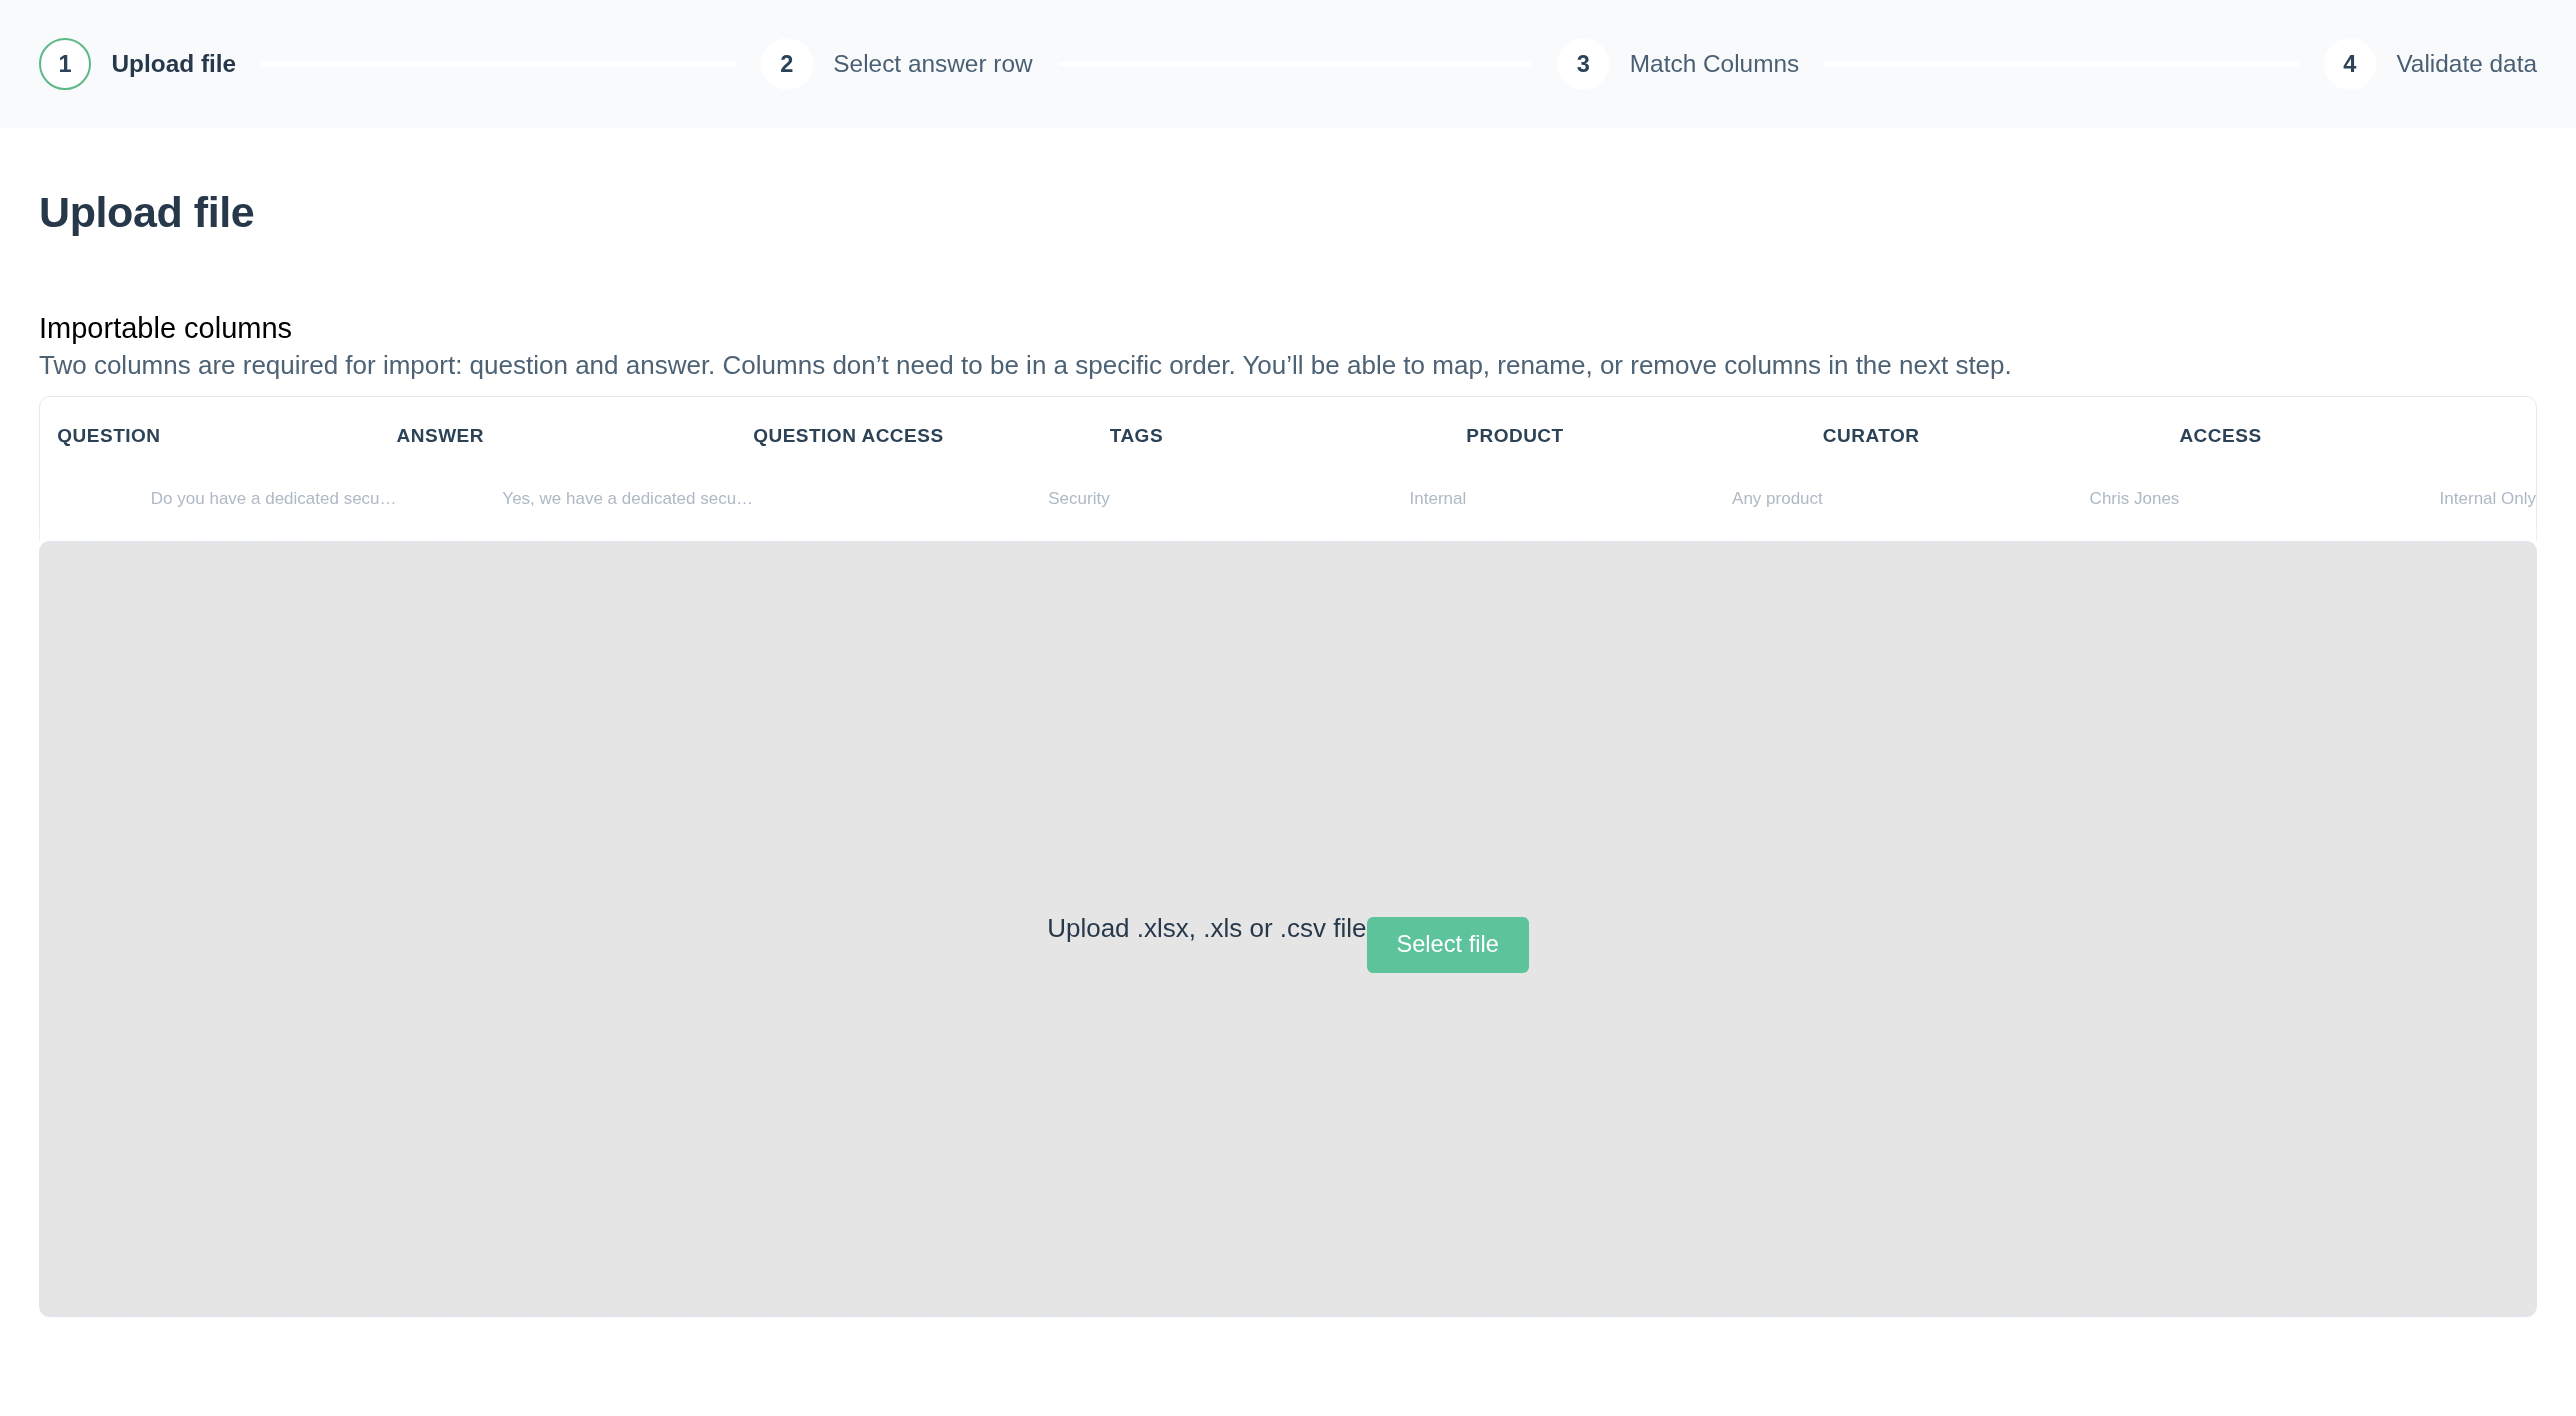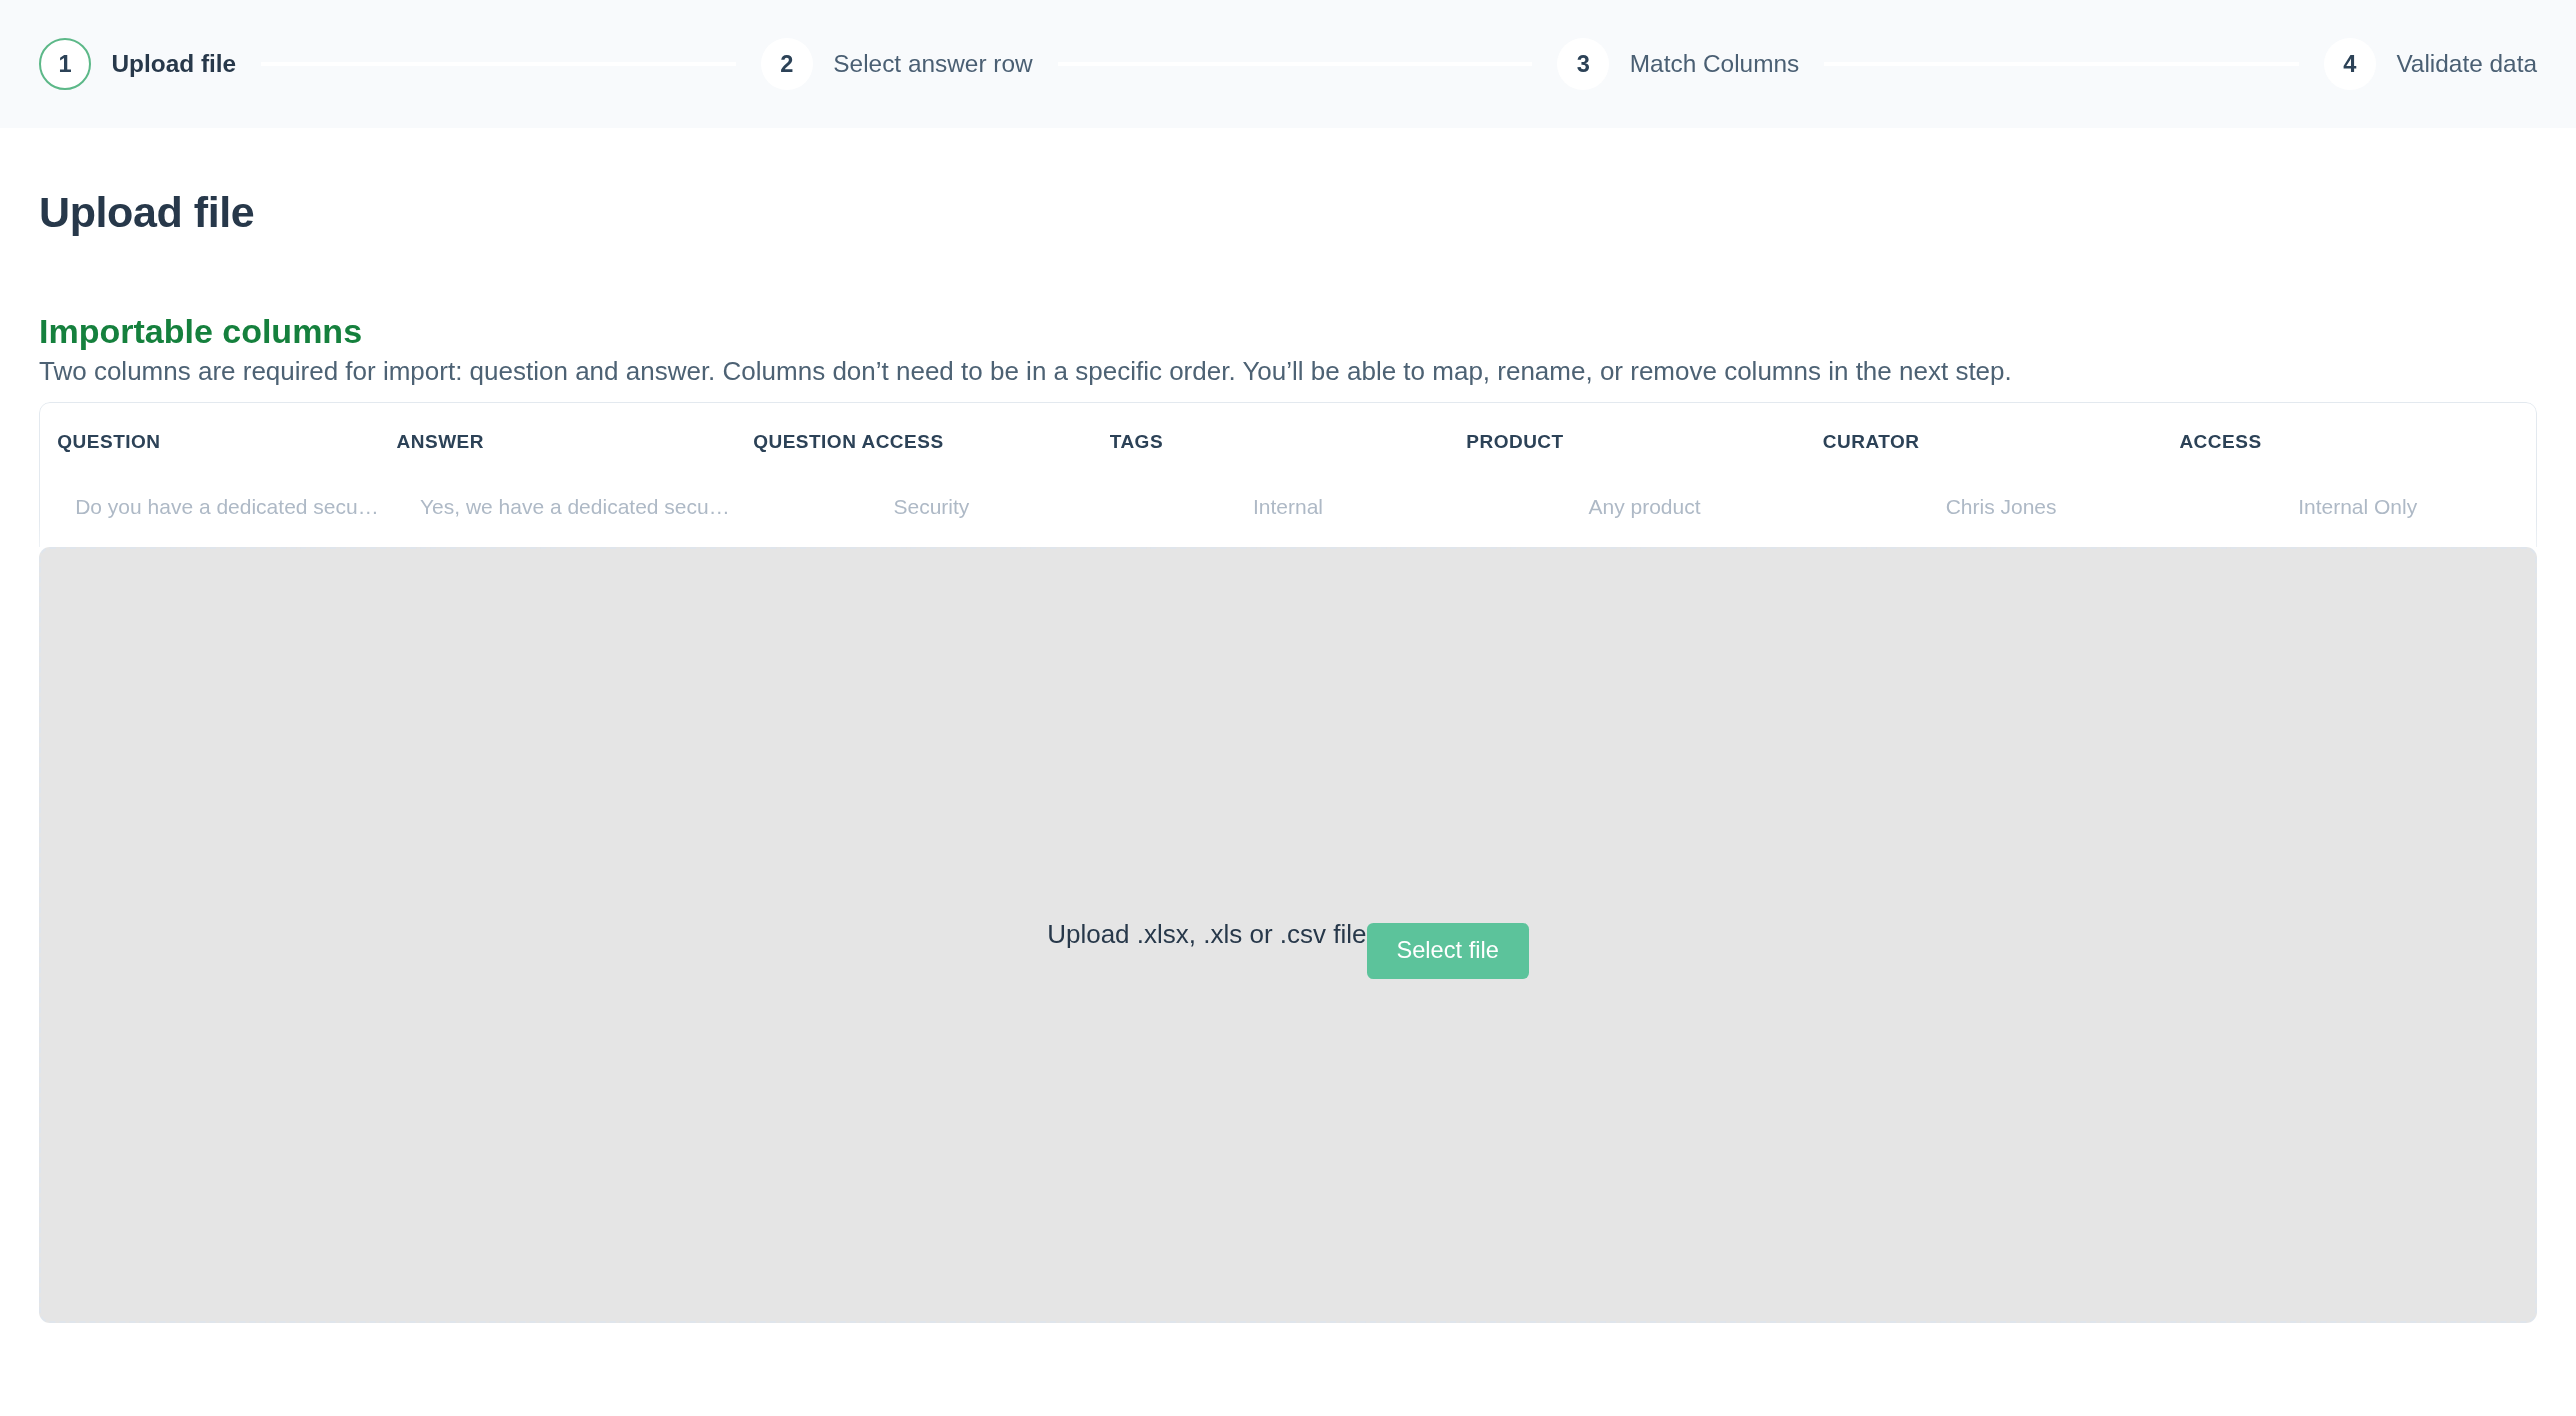--- a/index.html
+++ b/index.html
@@ -74,23 +74,23 @@
 
   .page-title {
     font-size: 43px;
     font-weight: 700;
     color: #27384a;
     letter-spacing: -0.4px;
     margin-top: 60px;
   }
 
   .section-title {
-    font-size: 34px;
-    font-weight: 700;
-    color: #15803d;
+    font-size: 29px;
+    font-weight: 400;
+    color: #000000;
     margin-top: 75px;
   }
 
   .section-desc {
     font-size: 26px;
     color: #4d6274;
     margin-top: 4px;
     line-height: 1.3;
   }
 
@@ -123,22 +123,22 @@
     font-weight: 700;
     color: #2c4257;
     letter-spacing: 0.5px;
     padding: 28px 0 0 0;
     white-space: nowrap;
     overflow: hidden;
     text-overflow: ellipsis;
   }
 
   .prev-table td {
-    text-align: center;
-    font-size: 21px;
+    text-align: right;
+    font-size: 17px;
     color: #aeb9c6;
     padding: 42px 0 0 0;
     white-space: nowrap;
     overflow: hidden;
     text-overflow: ellipsis;
   }
 
   .prev-table th:nth-child(1), .prev-table td:nth-child(1) { padding-left: 17.3px; width: 354px; }
   .prev-table th:nth-child(2), .prev-table td:nth-child(2) { width: 354px; }
   .prev-table th:nth-child(3), .prev-table td:nth-child(3) { width: 354px; }

